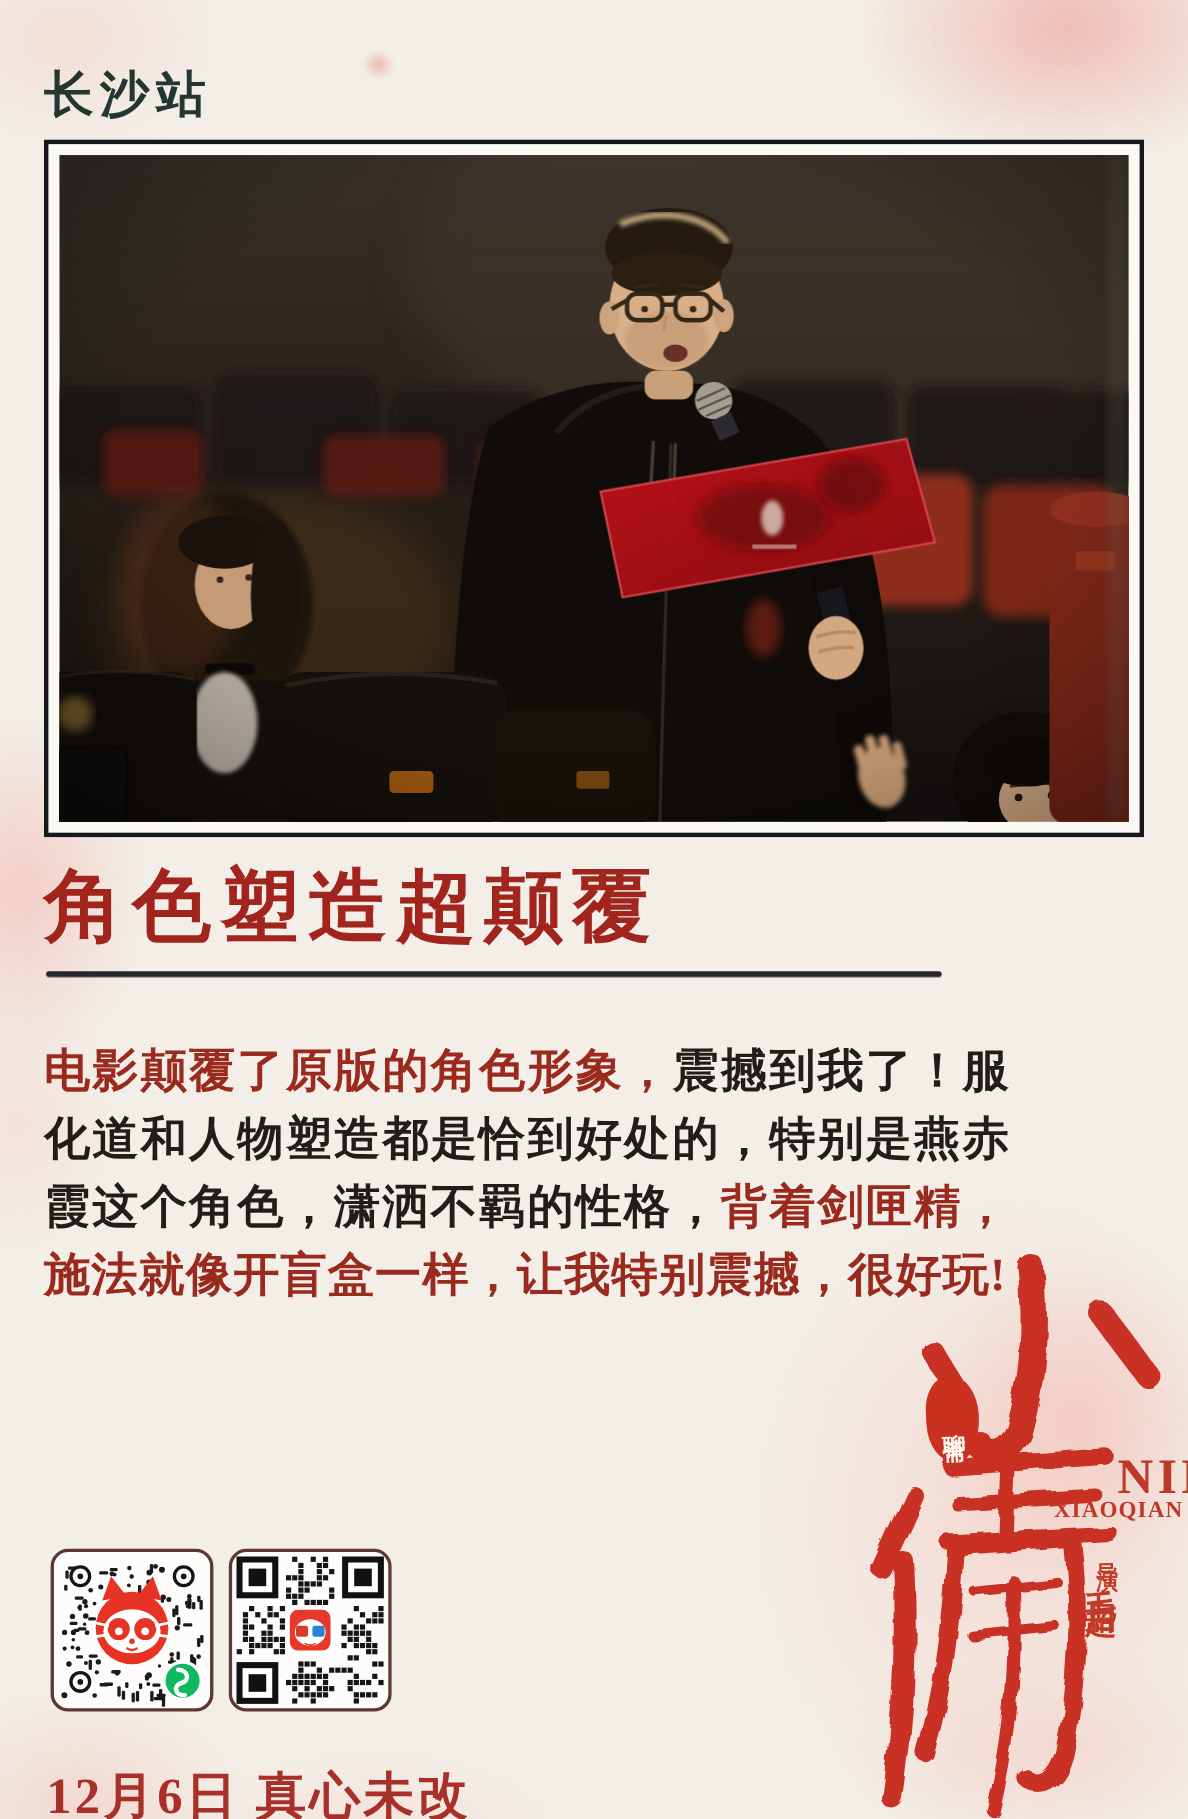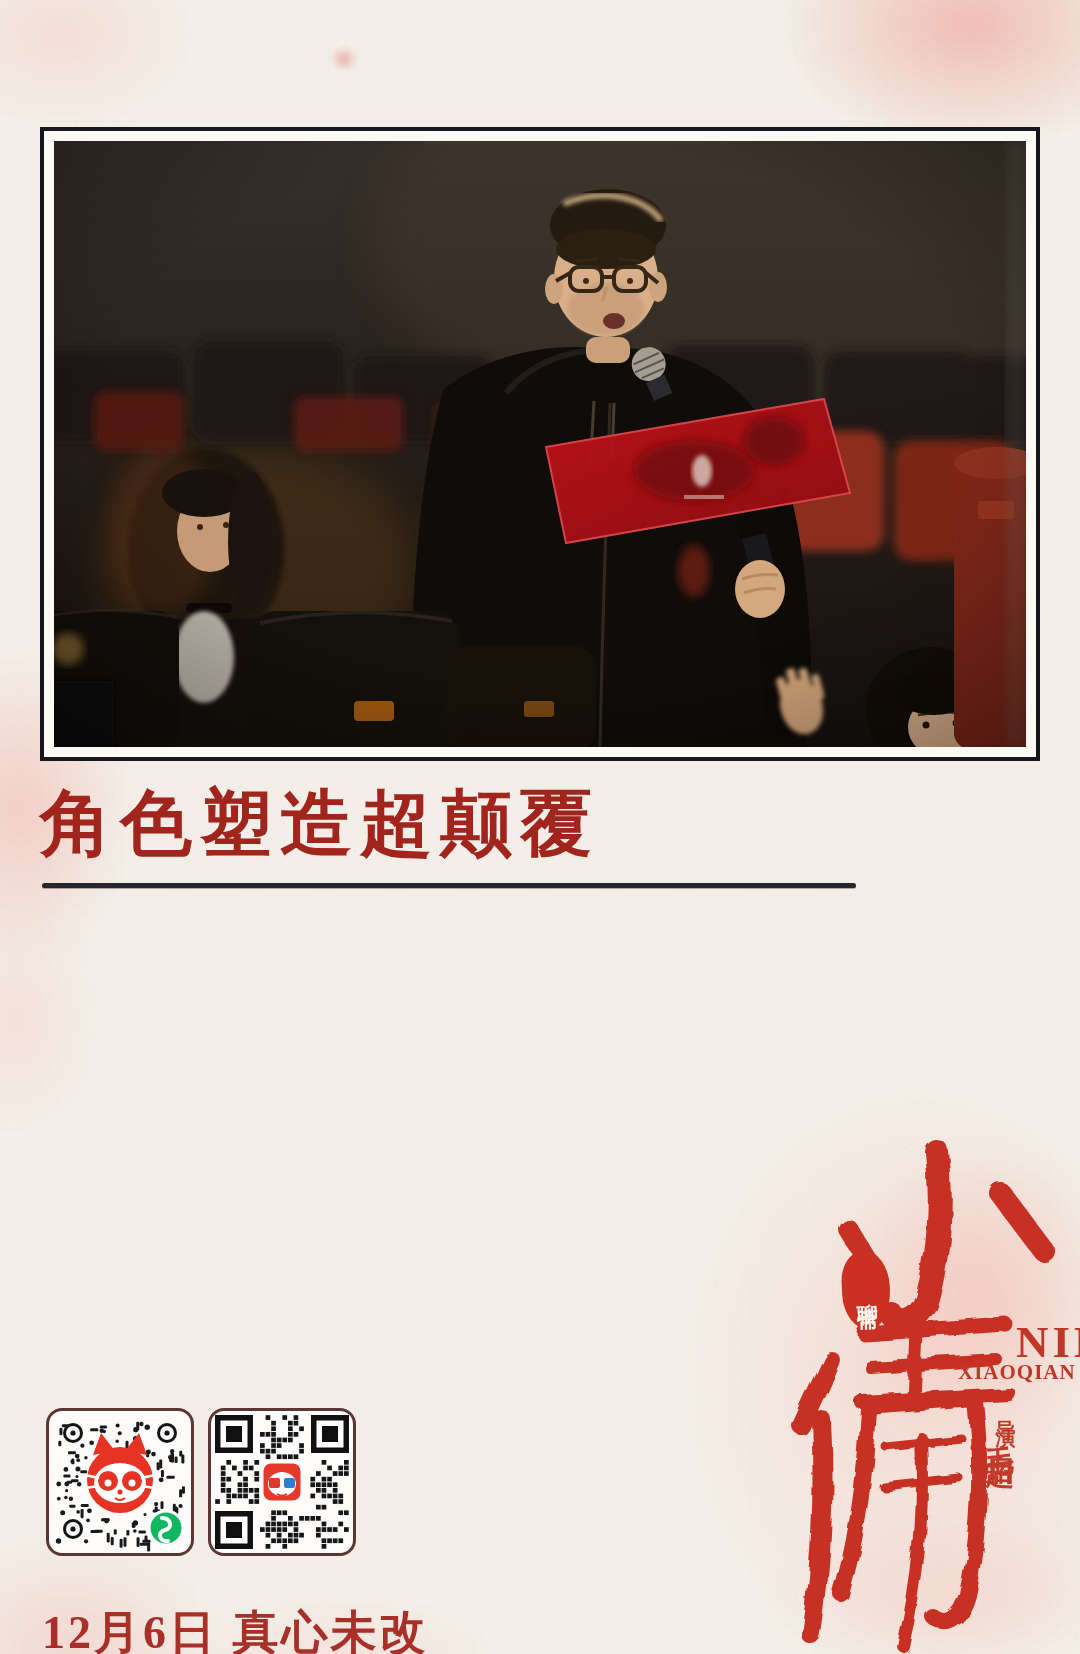--- a/index.html
+++ b/index.html
@@ -58,20 +58,21 @@
   <div class="wash w-dot"></div>
   <div class="wash w-tl"></div>
   <div class="wash w-lm"></div>
   <div class="wash w-lm2"></div>
   <div class="wash w-bl"></div>
   <div class="wash w-bm"></div>
   <div class="wash w-rb"></div>
   <div class="wash w-rc"></div>
   <div class="wash w-rb2"></div>
 
+  <div class="station">长沙站</div>
 
   <div class="photo-frame">
     <svg viewBox="0 0 972 606" preserveAspectRatio="none" aria-label="影厅内观众手持《小倩》红色话筒牌发言">
       <defs>
         <linearGradient id="pbg" x1="0" y1="0" x2="0" y2="1">
           <stop offset="0" stop-color="#37302a"></stop>
             <stop offset=".55" stop-color="#241d17"></stop>
             <stop offset="1" stop-color="#151110"></stop>
         </linearGradient>
         <linearGradient id="cardGrad" x1="0" y1="0" x2="1" y2="1">
@@ -210,20 +211,21 @@
       </g>
       <rect x="952" y="0" width="20" height="606" fill="#7a7468" opacity=".2" filter="url(#b5)"></rect>
       <rect x="-10" y="540" width="70" height="68" fill="#0b0807" filter="url(#b2)"></rect>
       <rect x="0" y="0" width="972" height="606" fill="url(#vig)"></rect>
     </svg>
   </div>
 
   <div class="headline">角色塑造超颠覆</div>
   <div class="divider"></div>
 
+  <p class="quote"><span class="seg-red">电影颠覆了原版的角色形象，</span><span class="seg-ink">震撼到我了！服化道和人物塑造都是恰到好处的，特别是燕赤霞这个角色，潇洒不羁的性格，</span><span class="seg-red">背着剑匣精，施法就像开盲盒一样，让我特别震撼，很好玩!</span></p>
 
   <div class="qr-box qr-left">
     <svg viewBox="0 0 142 142">
       <g id="qr1-dots" fill="#1a1a1a">
           <rect x="10.451389390975237" y="16.68282393924892" width="3" height="7.607226342661306" rx="1.2"></rect>
           <circle cx="99.49793914705515" cy="40.96912956703454" r="2.4"></circle>
           <rect x="130.26531695574522" y="39.69416568800807" width="3" height="5.718286930350587" rx="1.2"></rect>
           <circle cx="28.1758597381413" cy="45.07795042451471" r="2.4"></circle>
           <rect x="93.33127255830914" y="128.782723268494" width="8.310513936914504" height="3" rx="1.2"></rect>
           <rect x="126.3314251685515" y="96.20685465633869" width="3" height="6.781672616489232" rx="1.2"></rect>

